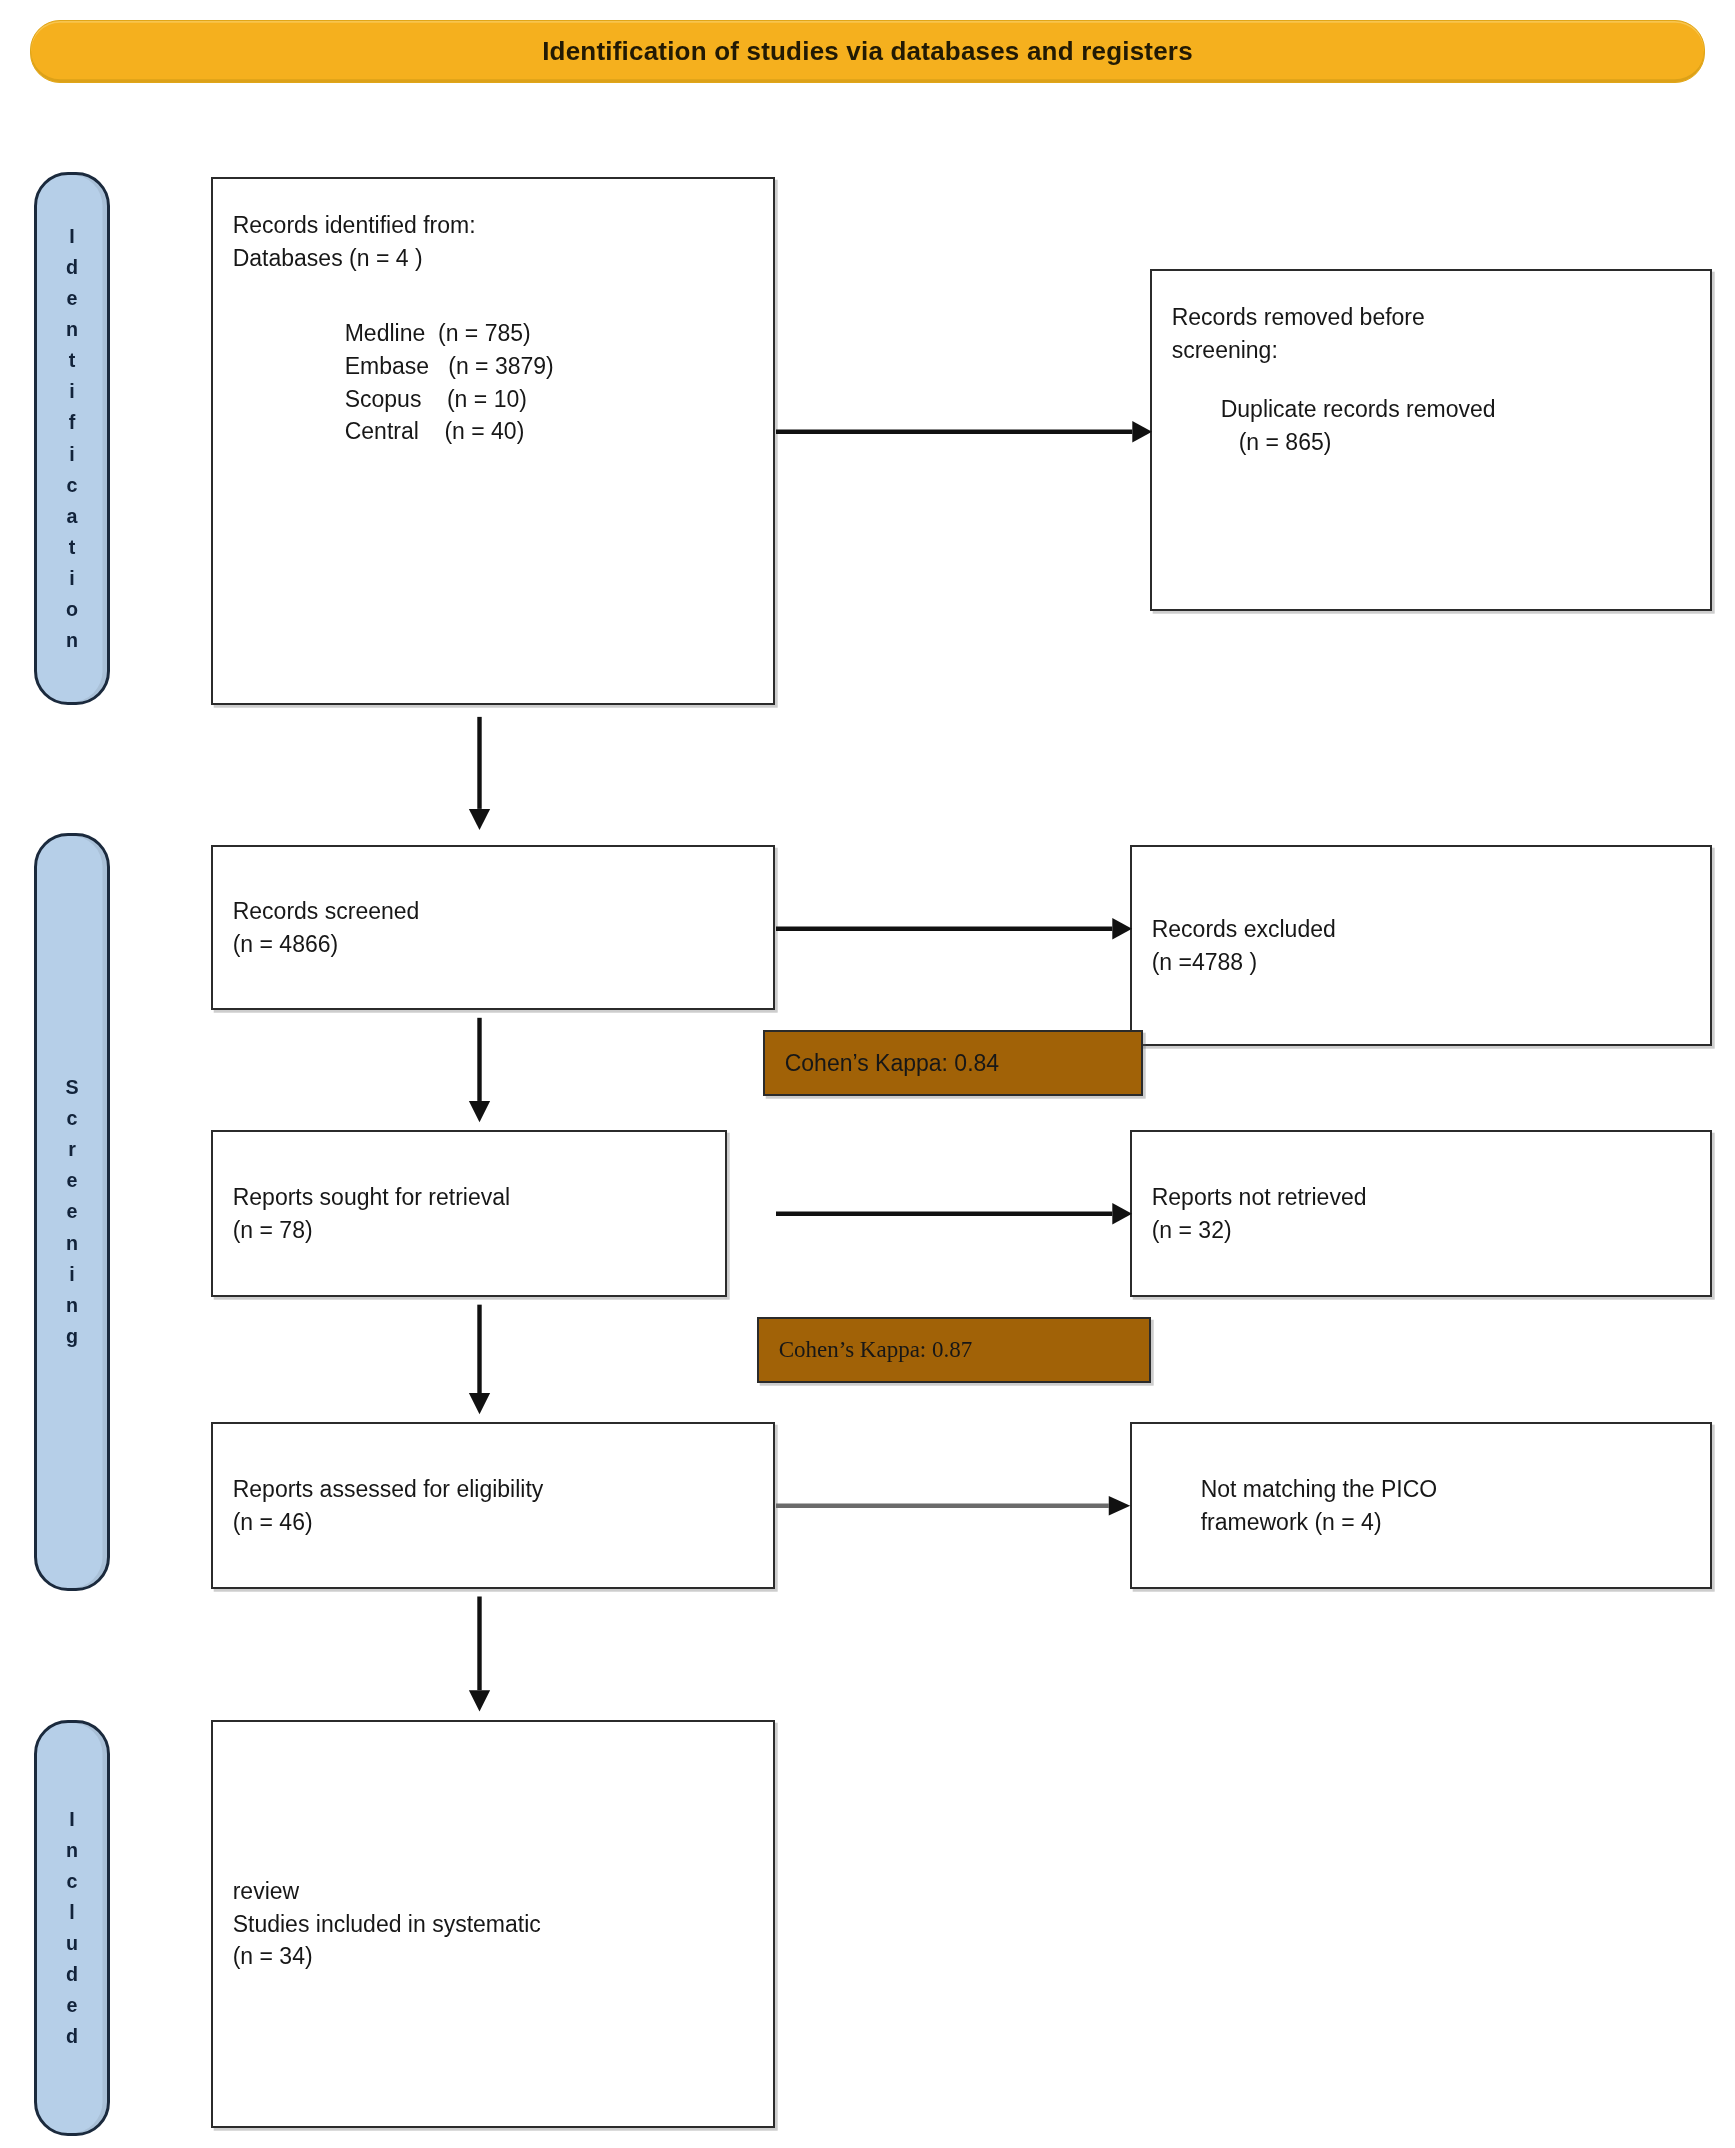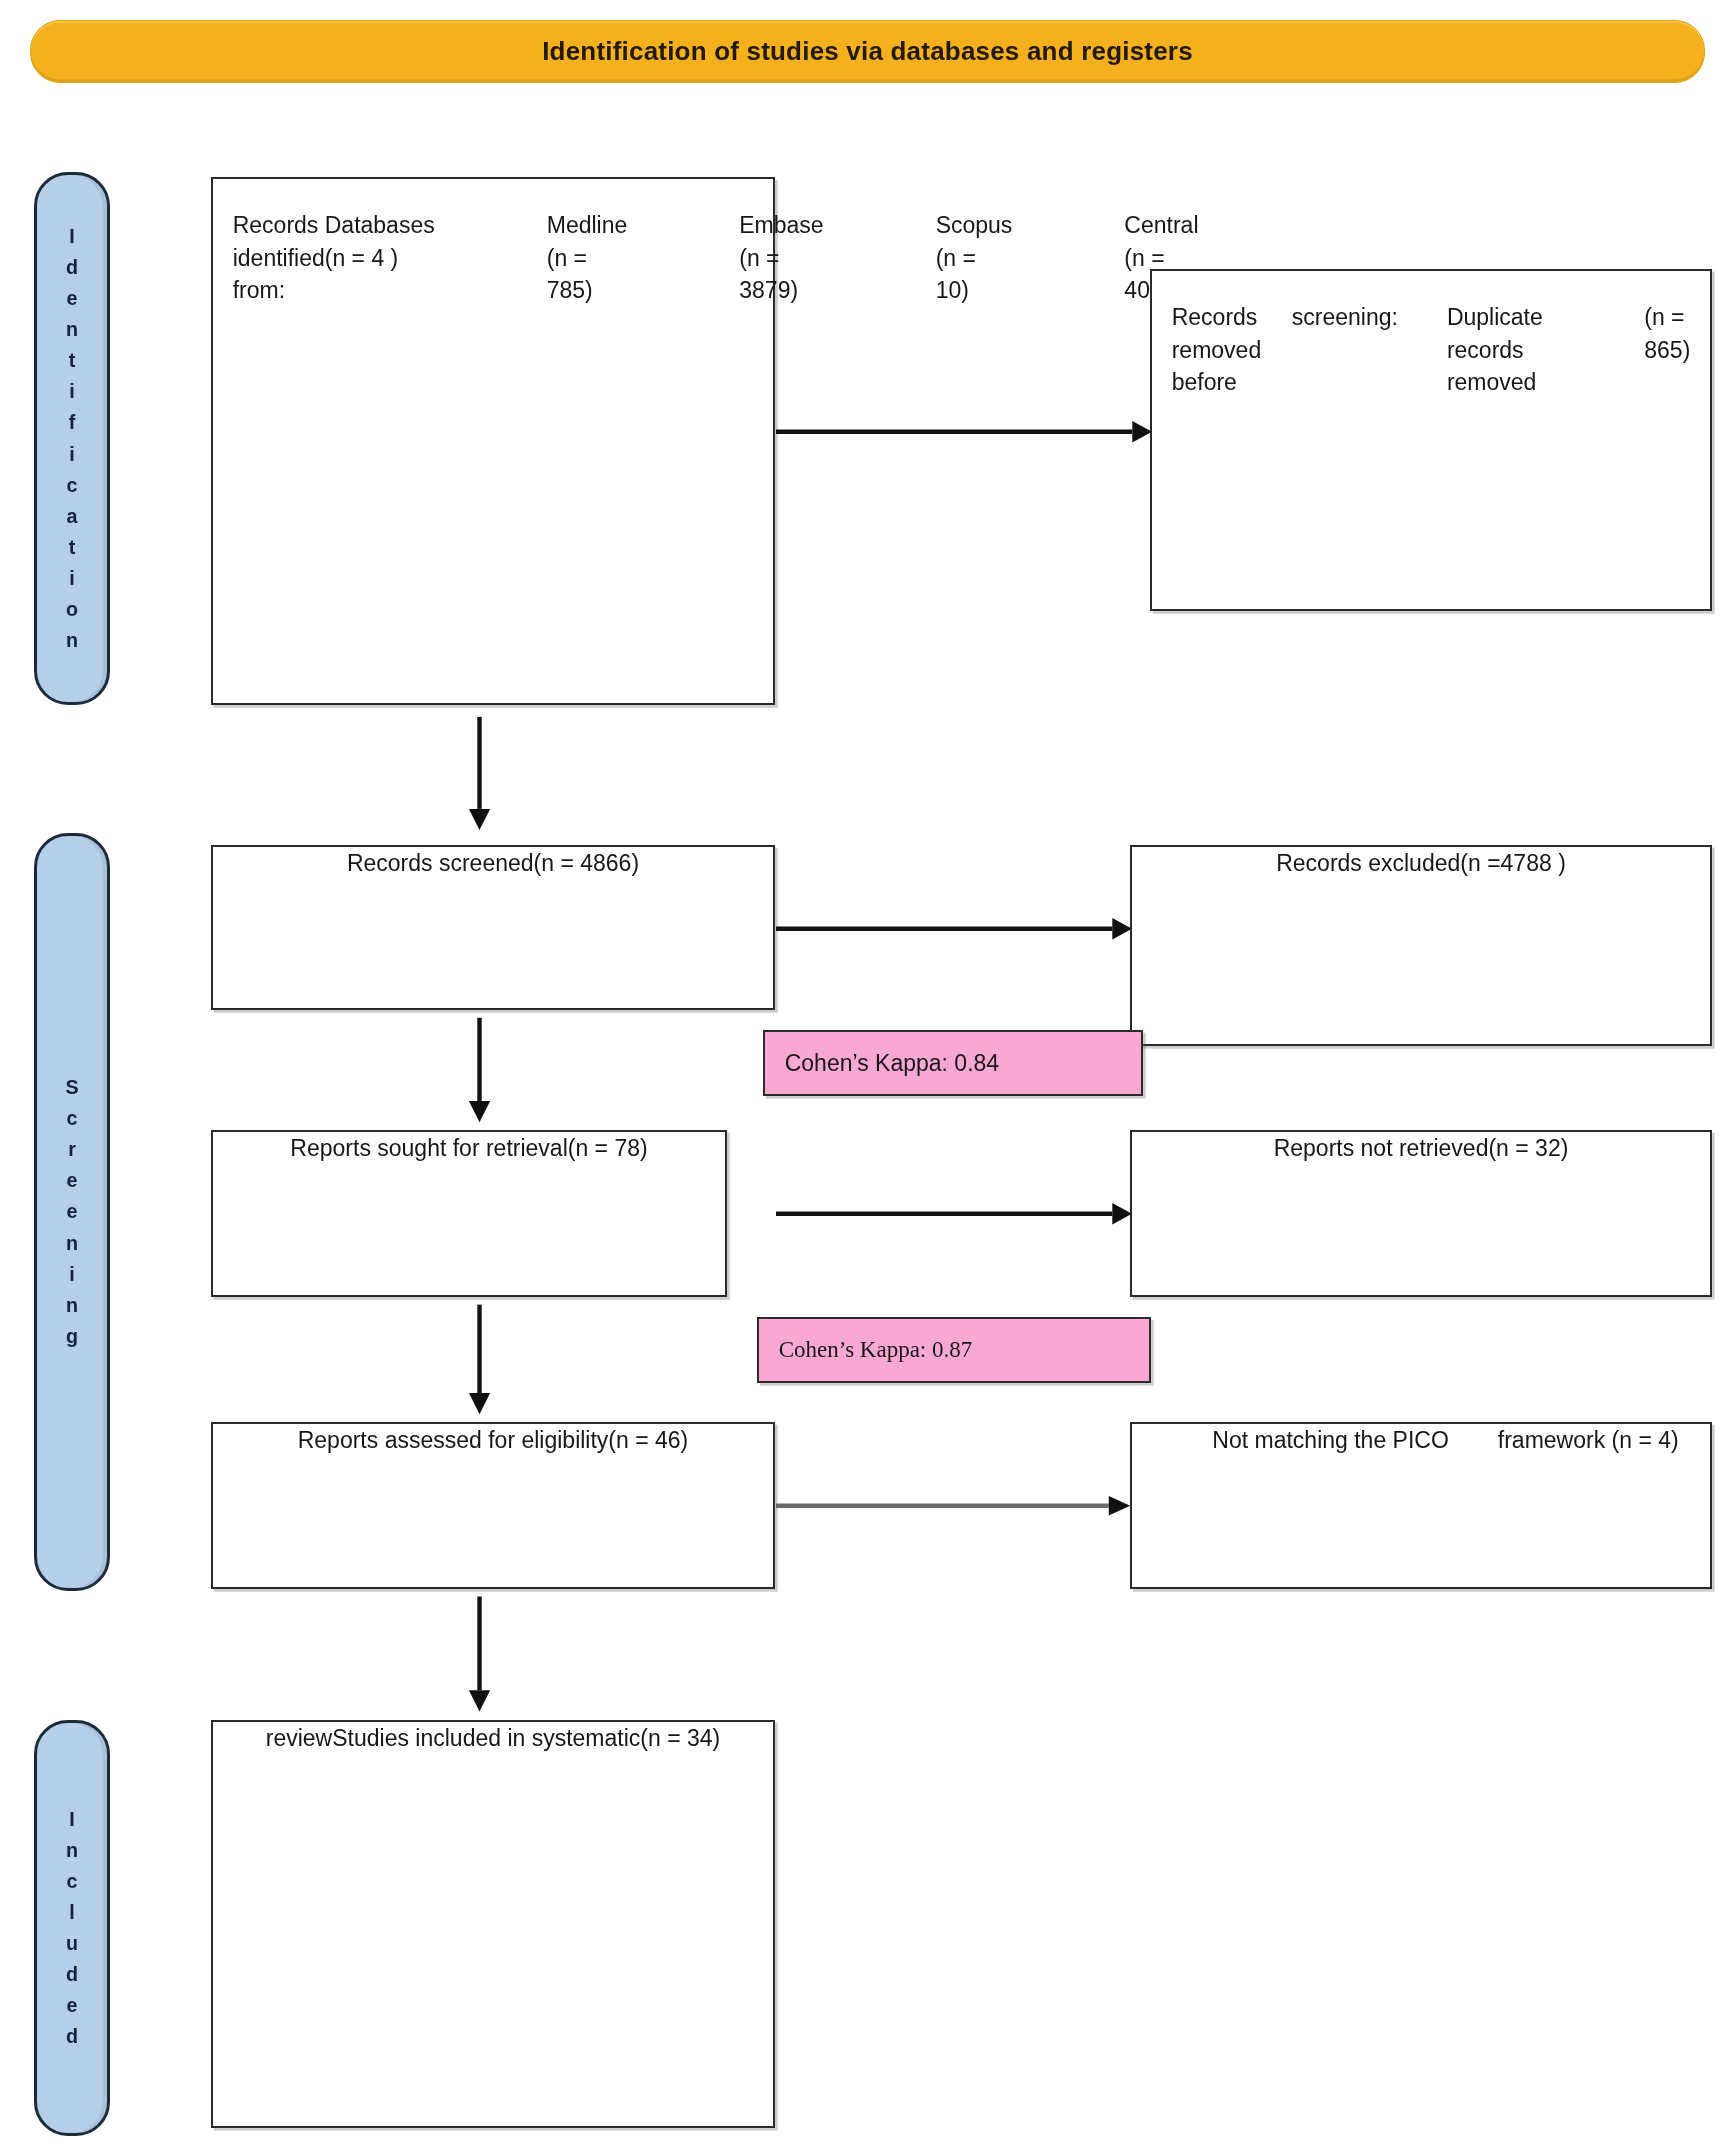--- a/index.html
+++ b/index.html
@@ -68,40 +68,40 @@
 
   
   .pbox {
     position: absolute;
     background: #ffffff;
     border: 2.7px solid #2b2b2b;
     box-shadow: 2.7px 2.7px 0 rgba(90,90,90,0.30);
     box-sizing: border-box;
     padding: 0 19.7px;
     display: flex;
-    flex-direction: row;
+    flex-direction: column;
     justify-content: center;
   }
   .pbox.top-align { justify-content: flex-start; padding-top: 30px; }
   .ptext {
     font-size: 23px;
     line-height: 1.42;
     color: #171717;
     white-space: pre-wrap;
   }
   .ptext.indent { padding-left: 112px; }
   .ptext.indent-sm { padding-left: 49px; }
   .ptext.indent-md { padding-left: 67px; }
   .gap-sm { height: 27px; }
   .gap-md { height: 43px; }
 
   
   .kbox {
     position: absolute;
-    background: #f9a8d4;
+    background: #a16207;
     border: 2.7px solid #2b2b2b;
     box-shadow: 2.7px 2.7px 0 rgba(90,90,90,0.30);
     box-sizing: border-box;
     display: flex;
     align-items: center;
     padding-left: 19.7px;
   }
   .ktext { font-size: 23px; color: #171717; white-space: nowrap; }
 
   

